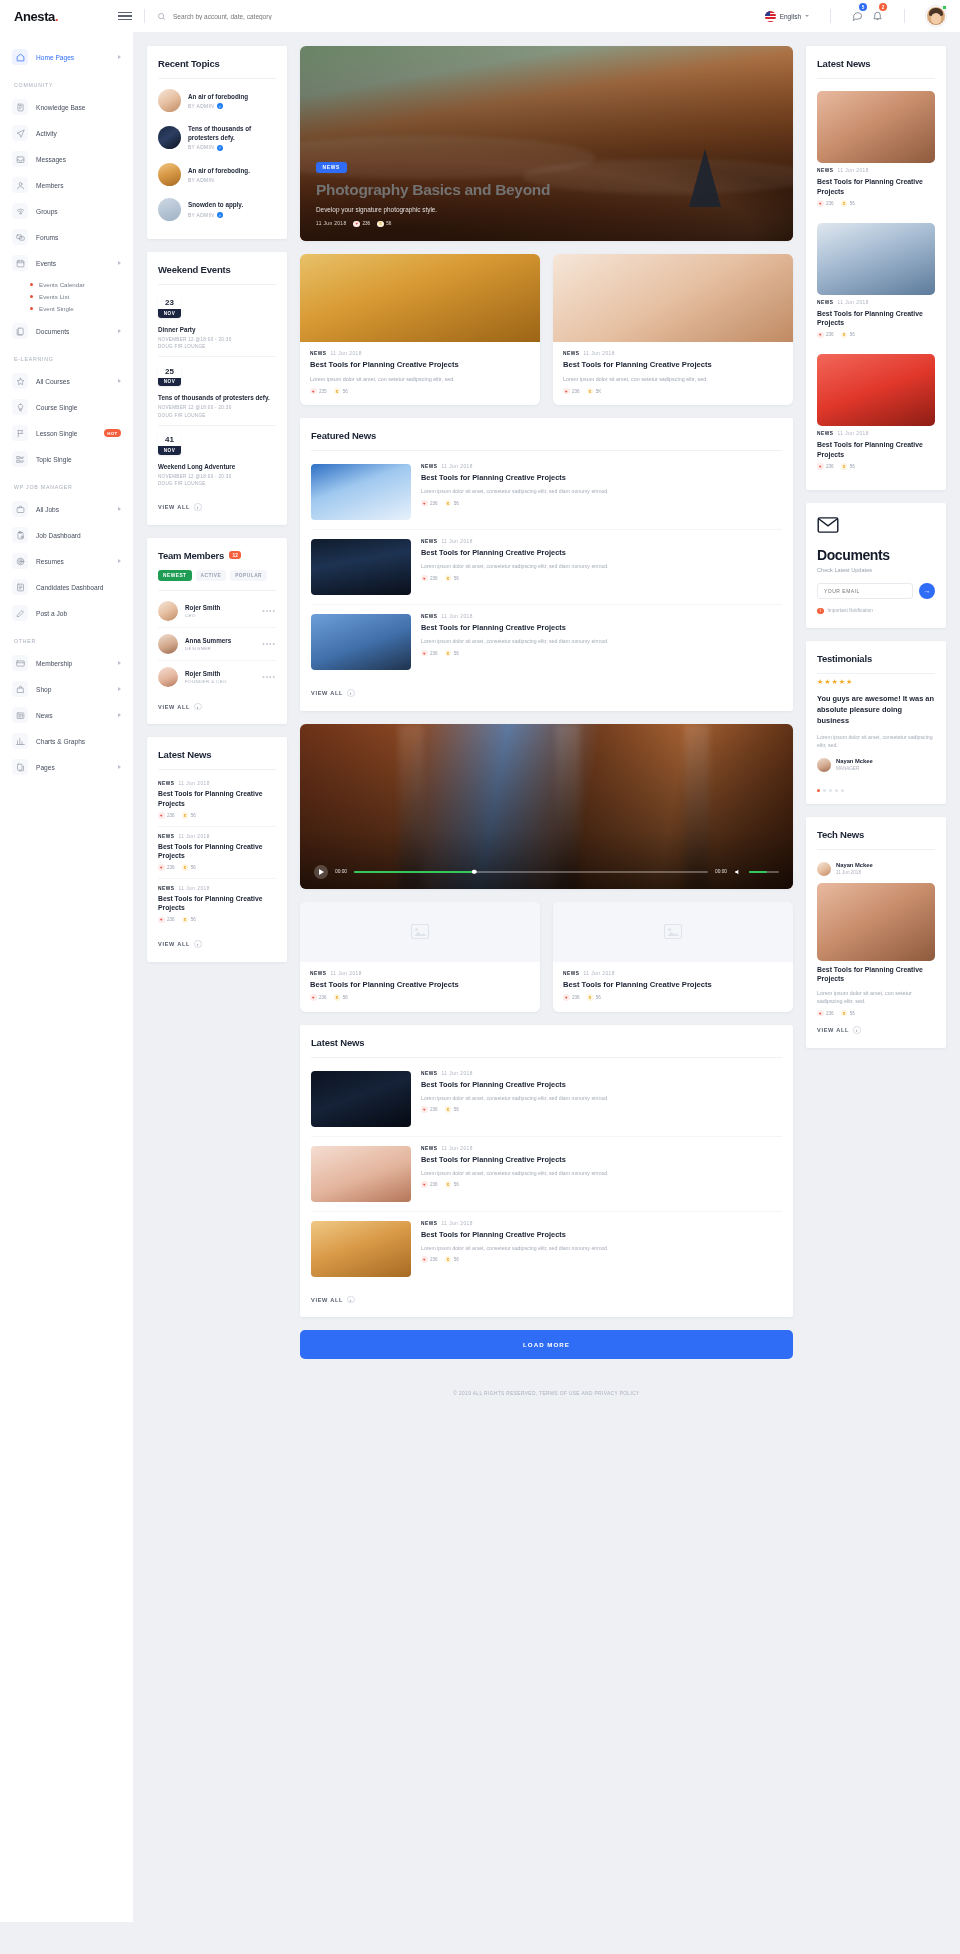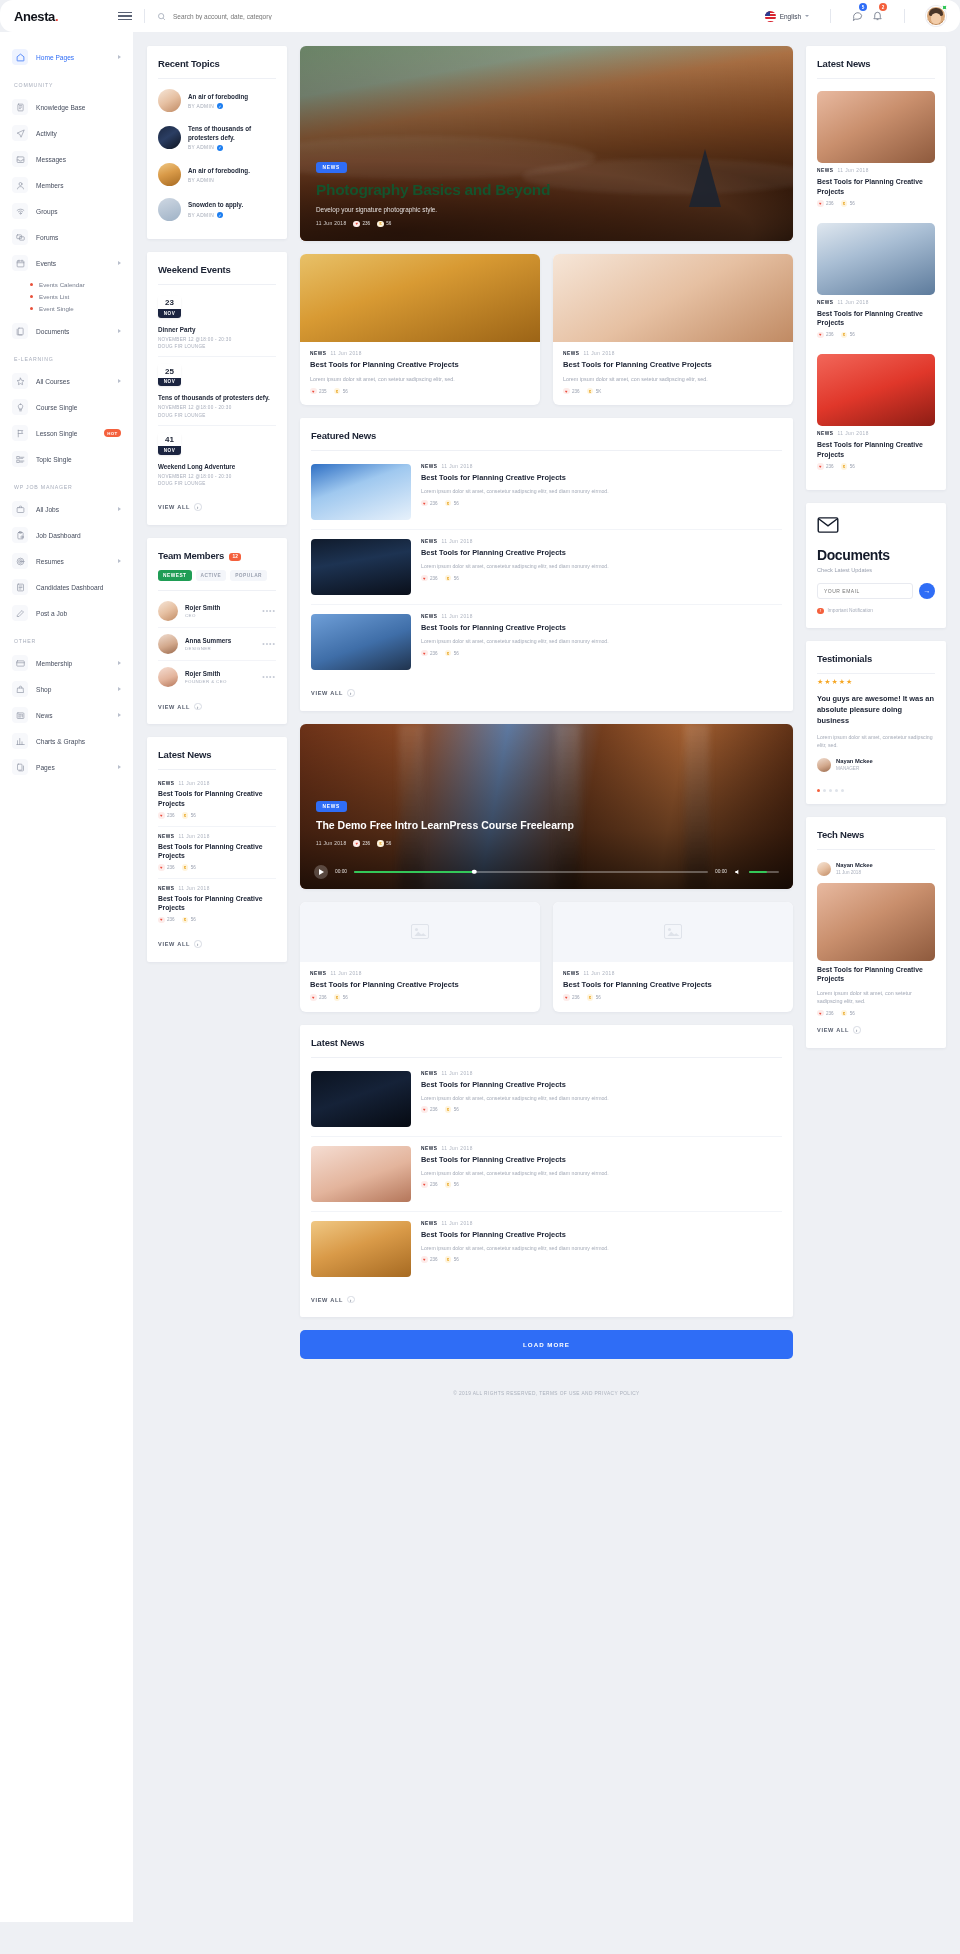--- a/index.html
+++ b/index.html
@@ -7,21 +7,21 @@
   body {
     font-family: "Liberation Sans", sans-serif;
     background: #eef0f4;
     color: #1e2533;
     -webkit-font-smoothing: antialiased;
   }
 
   
   .topbar {
     height: 32px; background: #fff; display: flex; align-items: center;
-    position: relative; z-index: 30; padding: 0 14px; border-radius: 13px;
+    position: relative; z-index: 30; padding: 0 14px;
   }
   .logo { font-size: 13px; font-weight: 700; letter-spacing: -0.4px; color: #10131a; width: 104px; }
   .logo .dot { color: #e8453c; }
   .hamburger { width: 14px; display: flex; flex-direction: column; gap: 2.5px; cursor: pointer; }
   .hamburger i { display: block; height: 1.2px; background: #5a6274; width: 100%; }
   .vdiv { width: 1px; height: 14px; background: #e4e7ee; margin: 0 12px; }
   .search-wrap { display: flex; align-items: center; gap: 7px; flex: 1; }
   .search-input {
     border: none; outline: none; font-size: 6.5px; color: #9aa1b0;
     font-family: "Liberation Sans", sans-serif; width: 240px; background: transparent;
@@ -108,21 +108,21 @@
   .ev-date { width: 23px; flex-shrink: 0; border-radius: 3px; overflow: hidden; text-align: center; box-shadow: 0 1px 2px rgba(0,0,0,.08); }
   .ev-d { background: #fff; font-size: 8px; font-weight: 700; padding: 2.5px 0 2px; color: #1b2233; }
   .ev-m { background: #1b2440; color: #fff; font-size: 4.6px; font-weight: 700; padding: 1.5px 0 2px; letter-spacing: .5px; }
   .ev-body { flex: 1; min-width: 0; }
   .ev-title { font-size: 6.3px; font-weight: 700; color: #1b2233; line-height: 1.35; }
   .ev-sub { font-size: 4.6px; color: #a7adbb; letter-spacing: .3px; margin-top: 2.5px; }
   .viewall { display: flex; align-items: center; gap: 4px; font-size: 5.6px; font-weight: 700; letter-spacing: .7px; color: #545b6b; padding: 10px 0 2px; cursor: pointer; }
   .viewall .circ { width: 7.5px; height: 7.5px; border-radius: 50%; border: 1px solid #d7dbe3; display: flex; align-items: center; justify-content: center; font-size: 5px; color: #8b92a1; }
 
   
-  .tm-head { display: flex; align-items: flex-end; gap: 5px; }
+  .tm-head { display: flex; align-items: center; gap: 5px; }
   .tm-count { background: #f4603c; color: #fff; font-size: 4.8px; font-weight: 700; border-radius: 3px; padding: 1.5px 3.5px; }
   .tabs { display: flex; gap: 4px; margin: 9px 0 3px; }
   .tab { font-size: 4.8px; font-weight: 700; letter-spacing: .5px; padding: 3px 5px; border-radius: 3px; background: #f4f6fa; color: #9aa1b0; cursor: pointer; }
   .tab.active { background: #1f9d55; color: #fff; }
   .tm-row { display: flex; align-items: center; gap: 7px; padding: 6px 0; border-bottom: 1px solid #f3f4f8; }
   .tm-row:last-of-type { border-bottom: none; }
   .tm-av { width: 20px; height: 20px; border-radius: 50%; flex-shrink: 0; overflow: hidden; position: relative; }
   .tm-name { font-size: 6.3px; font-weight: 700; color: #1b2233; }
   .tm-role { font-size: 4.4px; color: #a7adbb; letter-spacing: .4px; margin-top: 2px; }
   .tm-dots { color: #c6cbd6; font-size: 7px; letter-spacing: 1px; }
@@ -145,21 +145,21 @@
     background:
       linear-gradient(180deg, rgba(0,0,0,.05) 0%, rgba(0,0,0,.55) 72%, rgba(0,0,0,.72) 100%),
       radial-gradient(ellipse 120% 60% at 20% 95%, #7d3c1c 0%, #a8562a 40%, #b9693a 60%, transparent 75%),
       linear-gradient(170deg, #6f8a6b 0%, #8fa089 18%, #b97a4a 33%, #a35c2c 55%, #7d3f1b 78%, #4c2510 100%);
   }
   .dune { position:absolute; background: rgba(255,255,255,.06); border-radius: 50%; filter: blur(2px); }
   .hero-peak { position:absolute; right: 72px; bottom: 34px; width: 0; height: 0;
     border-left: 16px solid transparent; border-right: 16px solid transparent; border-bottom: 58px solid #1d2430; opacity: .92; }
   .hero-content { position: absolute; left: 16px; bottom: 14px; right: 16px; }
   .pill { display: inline-block; background: #2f6df6; color: #fff; font-size: 4.8px; font-weight: 700; letter-spacing: .8px; padding: 3px 6.5px; border-radius: 3px; }
-  .hero-h1 { color: #14532d; font-size: 15.5px; font-weight: 700; line-height: 1.18; margin-top: 8px; letter-spacing: -0.3px; }
+  .hero-h1 { color: #737373; font-size: 15.5px; font-weight: 700; line-height: 1.18; margin-top: 8px; letter-spacing: -0.3px; }
   .hero-sub { color: rgba(255,255,255,.86); font-size: 6.4px; margin-top: 6px; }
   .hero-meta { display: flex; align-items: center; gap: 7px; margin-top: 8px; }
   .hero-meta .d { font-size: 4.8px; color: rgba(255,255,255,.82); letter-spacing: .4px; }
 
   
   .two-up { display: flex; gap: 13px; margin-bottom: 13px; }
   .nc { background: #fff; border-radius: 6px; overflow: hidden; flex: 1; box-shadow: 0 1px 3px rgba(40,50,80,.06); }
   .nc-img { height: 88px; position: relative; overflow: hidden; }
   .nc-body { padding: 9px 10px 11px; }
   .nc-title { font-size: 7.6px; font-weight: 700; color: #1b2233; line-height: 1.36; margin-top: 4px; }
@@ -887,35 +887,20 @@
             <span class="circ">›</span>
           </div>
         </section>
 
         <section class="video">
           <div class="video-bg">
             <span class="vstripe" style="left:20%"></span>
             <span class="vstripe" style="left:52%"></span>
             <span class="vstripe" style="left:78%"></span>
           </div>
-          <div class="video-content">
-            <span class="pill">NEWS</span>
-            <div class="video-h">The Demo Free Intro LearnPress Course Freelearnp</div>
-            <div class="hero-meta">
-              <span class="d">11 Jun 2018</span>
-              <span class="stat" style="color:rgba(255,255,255,.85)">
-                <span class="heart">♥</span>
-                <span>236</span>
-              </span>
-              <span class="stat" style="color:rgba(255,255,255,.85)">
-                <span class="coin">$</span>
-                <span>56</span>
-              </span>
-            </div>
-          </div>
           <div class="player">
             <span class="play-btn">
                 <span class="play-tri"></span>
               </span>
             <span class="time">00:00</span>
             <span class="track">
                 <span class="fill"></span>
                 <span class="knob"></span>
               </span>
             <span class="time">00:00</span>

